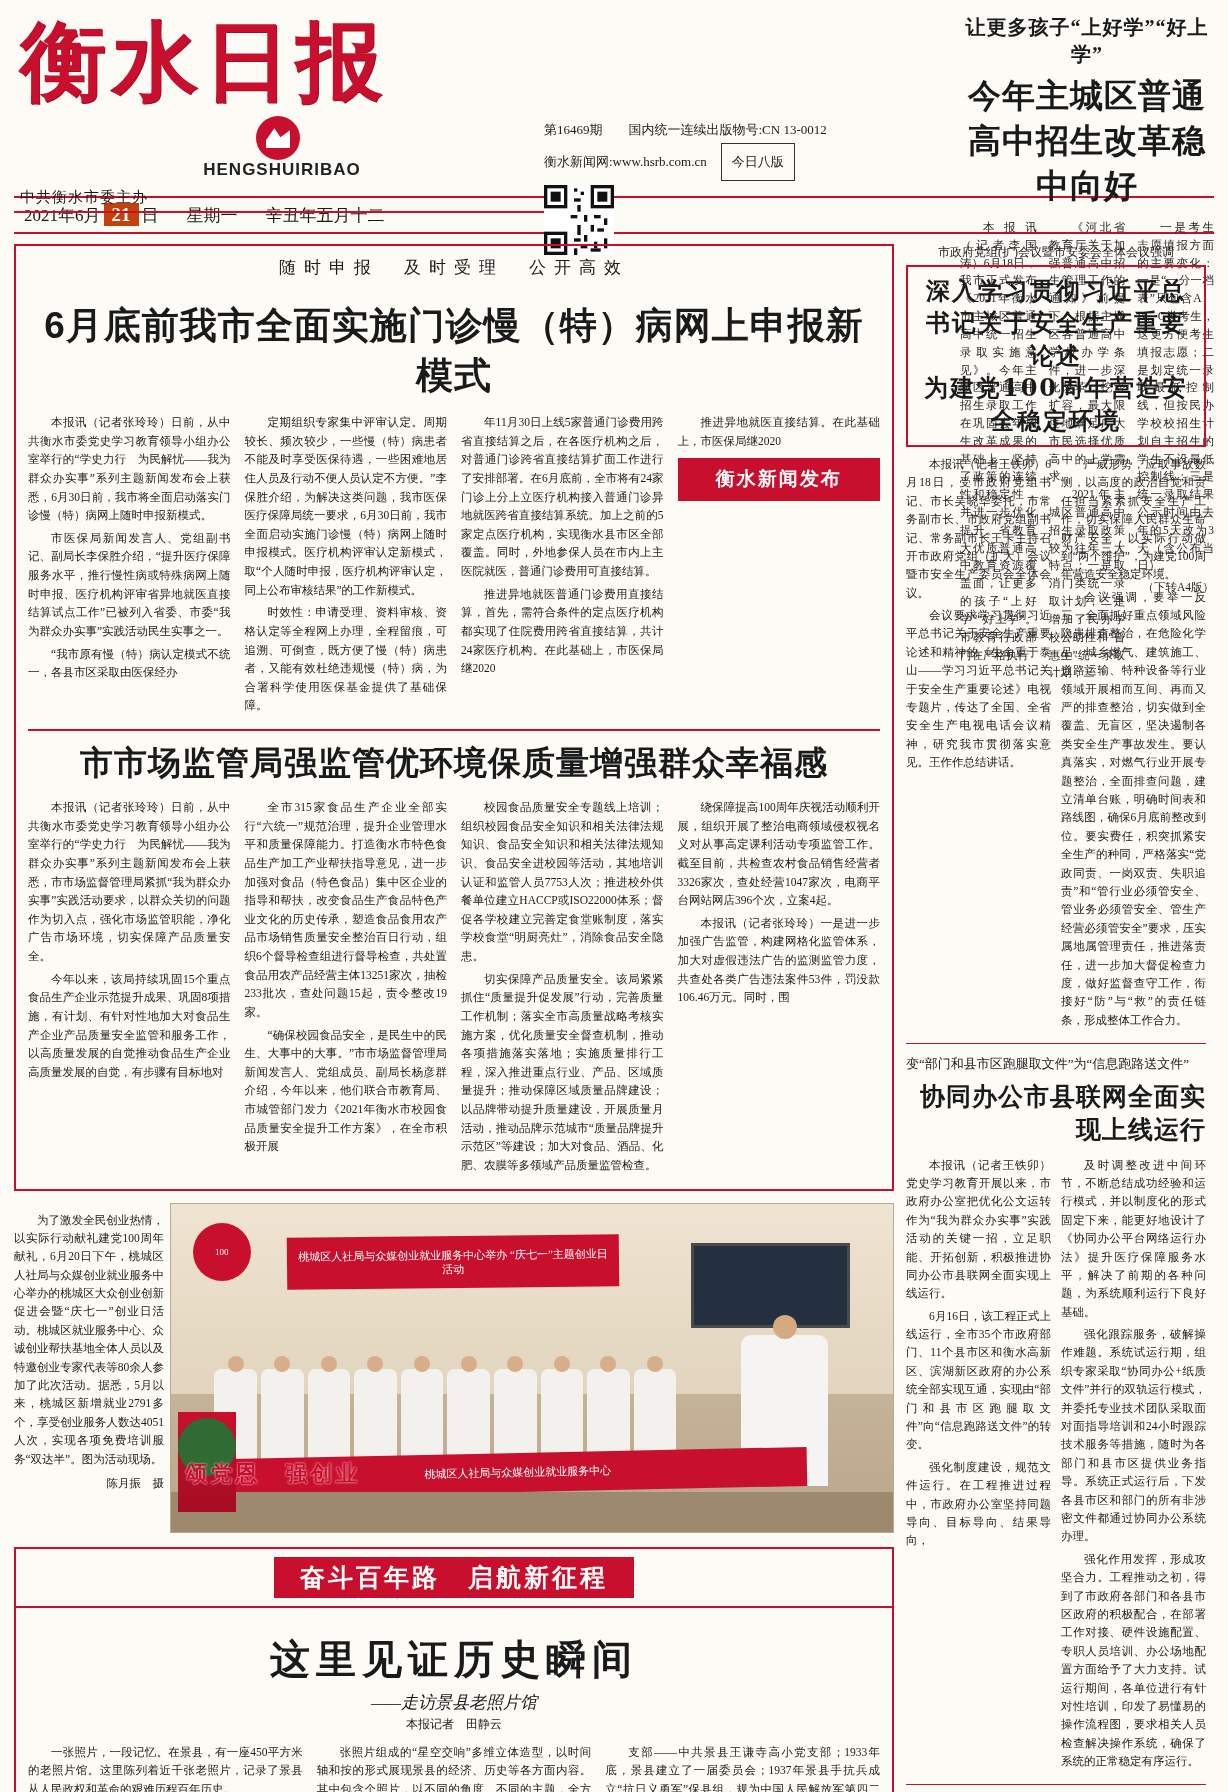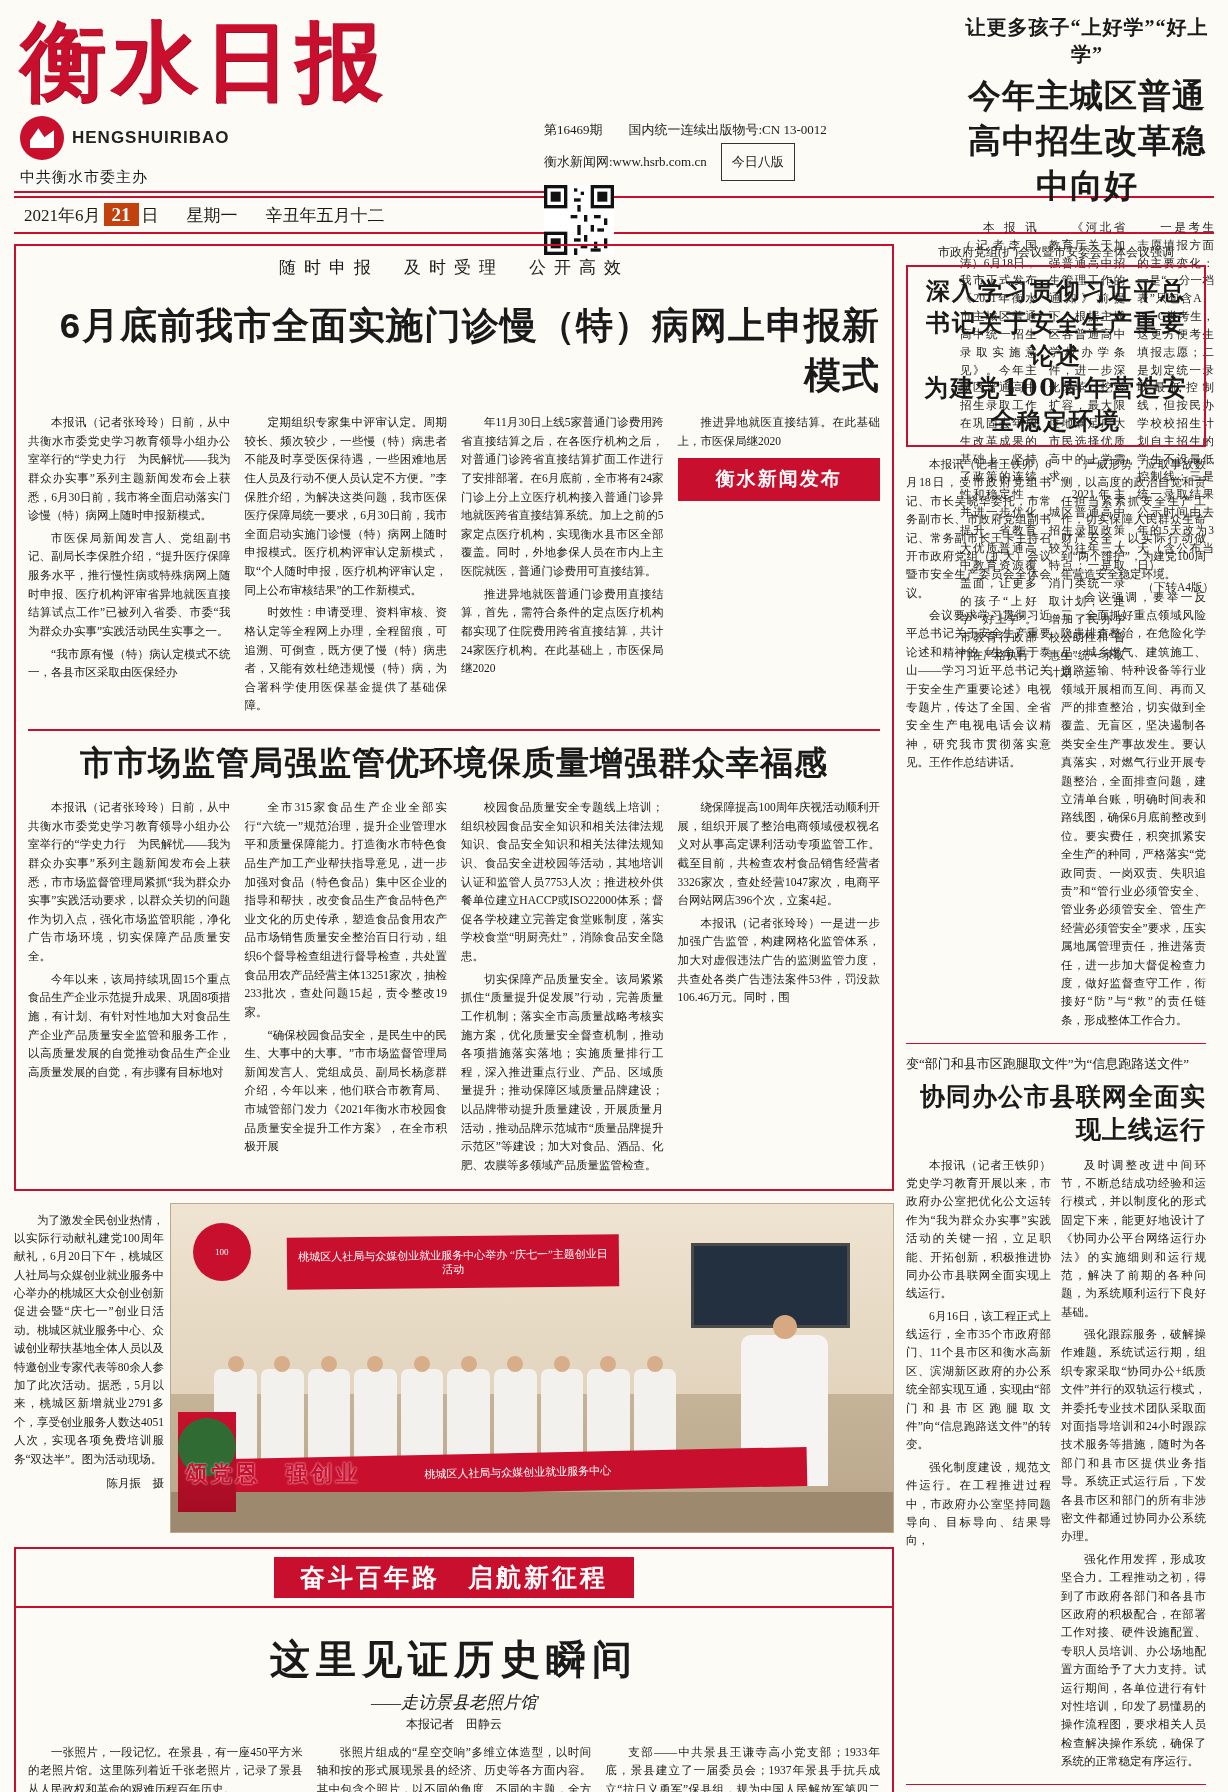--- a/index.html
+++ b/index.html
@@ -21,21 +21,21 @@
     font-family:"DejaVu Serif", serif;
     font-weight:bold;
     font-size:86px;
     color:#c8102e;
     letter-spacing:6px;
     line-height:1.05;
     padding-top:6px;
     padding-left:6px;
     text-shadow:1px 1px 0 #a50d24;
   }
-  .mast-pinyin-row { display:flex; align-items:center; margin-top:10px; padding-left:6px; }
+  .mast-pinyin-row { display:flex; align-items:center; margin-top:10px; padding-left:6px;flex-direction:column; }
   .logo-mark {
     width:44px; height:44px; border-radius:50%;
     background:#c8102e; margin-right:8px;
     position:relative; flex:none;
   }
   .logo-mark:after {
     content:""; position:absolute; left:10px; top:12px;
     width:24px; height:20px;
     background:#fff;
     clip-path:polygon(0 60%, 35% 0, 60% 45%, 100% 10%, 100% 100%, 0 100%);
@@ -75,22 +75,22 @@
 
   
   .content { display:flex; gap:12px; margin-top:10px; height:1500px; }
   .col-left { width:880px; }
   .col-right { width:300px; }
 
   
   .boxed { border:2px solid #c8102e; padding:10px 12px; }
   .art1-kicker { text-align:center; font-size:17px; letter-spacing:8px; margin-bottom:4px; }
   .art1-head {
-    text-align:right; font-size:37px; font-weight:bold; letter-spacing:1px;
-    font-family:Liberation Mono, monospace; margin:22px 0 12px;
+    text-align:center; font-size:37px; font-weight:bold; letter-spacing:1px;
+    font-family:Liberation Sans, sans-serif; margin:22px 0 12px;
   }
   .cols4 { display:flex; gap:14px; font-size:11.5px; line-height:1.62; text-align:justify; }
   .cols4 > div { flex:1; }
   .cols4 p { margin:0 0 4px; text-indent:2em; }
   .redbar {
     background:#c8102e; color:#fff; text-align:center; font-weight:bold;
     font-size:19px; padding:6px 0; margin-top:8px; letter-spacing:2px;
   }
   .hr-red { border-top:2px solid #c8102e; margin:10px 0; }
   .art2-head {
@@ -385,21 +385,21 @@
 
       <div class="r-kicker2">变“部门和县市区跑腿取文件”为“信息跑路送文件”</div>
       <div class="r-head2">协同办公市县联网全面实现上线运行</div>
       <div class="r-cols2">
         <div>
           <p>本报讯（记者王铁卯）党史学习教育开展以来，市政府办公室把优化公文运转作为“我为群众办实事”实践活动的关键一招，立足职能、开拓创新，积极推进协同办公市县联网全面实现上线运行。</p>
           <p>6月16日，该工程正式上线运行，全市35个市政府部门、11个县市区和衡水高新区、滨湖新区政府的办公系统全部实现互通，实现由“部门和县市区跑腿取文件”向“信息跑路送文件”的转变。</p>
           <p>强化制度建设，规范文件运行。在工程推进过程中，市政府办公室坚持同题导向、目标导向、结果导向，</p>
         </div>
         <div>
-          <p>及时调整改进中间环节，不断总结成功经验和运行模式，并以制度化的形式固定下来，能更好地设计了《协同办公平台网络运行办法》的实施细则和运行规范，解决了前期的各种问题，为系统顺利运行下良好基础。</p>
+          <p>及时调整改进中间环节，不断总结成功经验和运行模式，并以制度化的形式固定下来，能更好地设计了《协同办公平台网络运行办法》提升医疗保障服务水平，解决了前期的各种问题，为系统顺利运行下良好基础。</p>
           <p>强化跟踪服务，破解操作难题。系统试运行期，组织专家采取“协同办公+纸质文件”并行的双轨运行模式，并委托专业技术团队采取面对面指导培训和24小时跟踪技术服务等措施，随时为各部门和县市区提供业务指导。系统正式运行后，下发各县市区和部门的所有非涉密文件都通过协同办公系统办理。</p>
           <p>强化作用发挥，形成攻坚合力。工程推动之初，得到了市政府各部门和各县市区政府的积极配合，在部署工作对接、硬件设施配置、专职人员培训、办公场地配置方面给予了大力支持。试运行期间，各单位进行有针对性培训，印发了易懂易的操作流程图，要求相关人员检查解决操作系统，确保了系统的正常稳定有序运行。</p>
         </div>
       </div>
 
       <div class="r-sep"></div>
 
       <div class="r-head3">用心用情用力　营造温馨港湾</div>
 
     </div>

